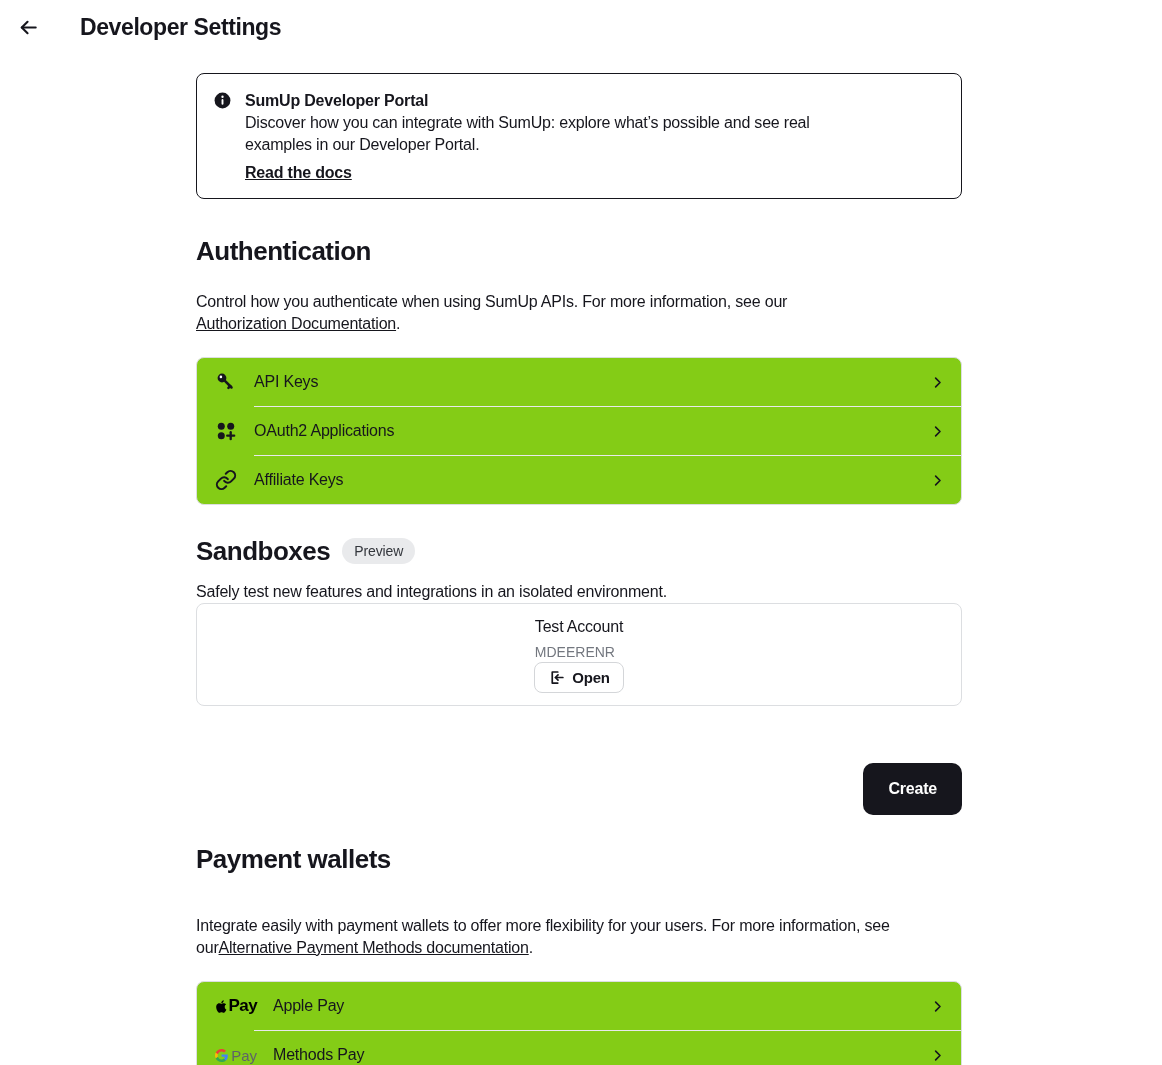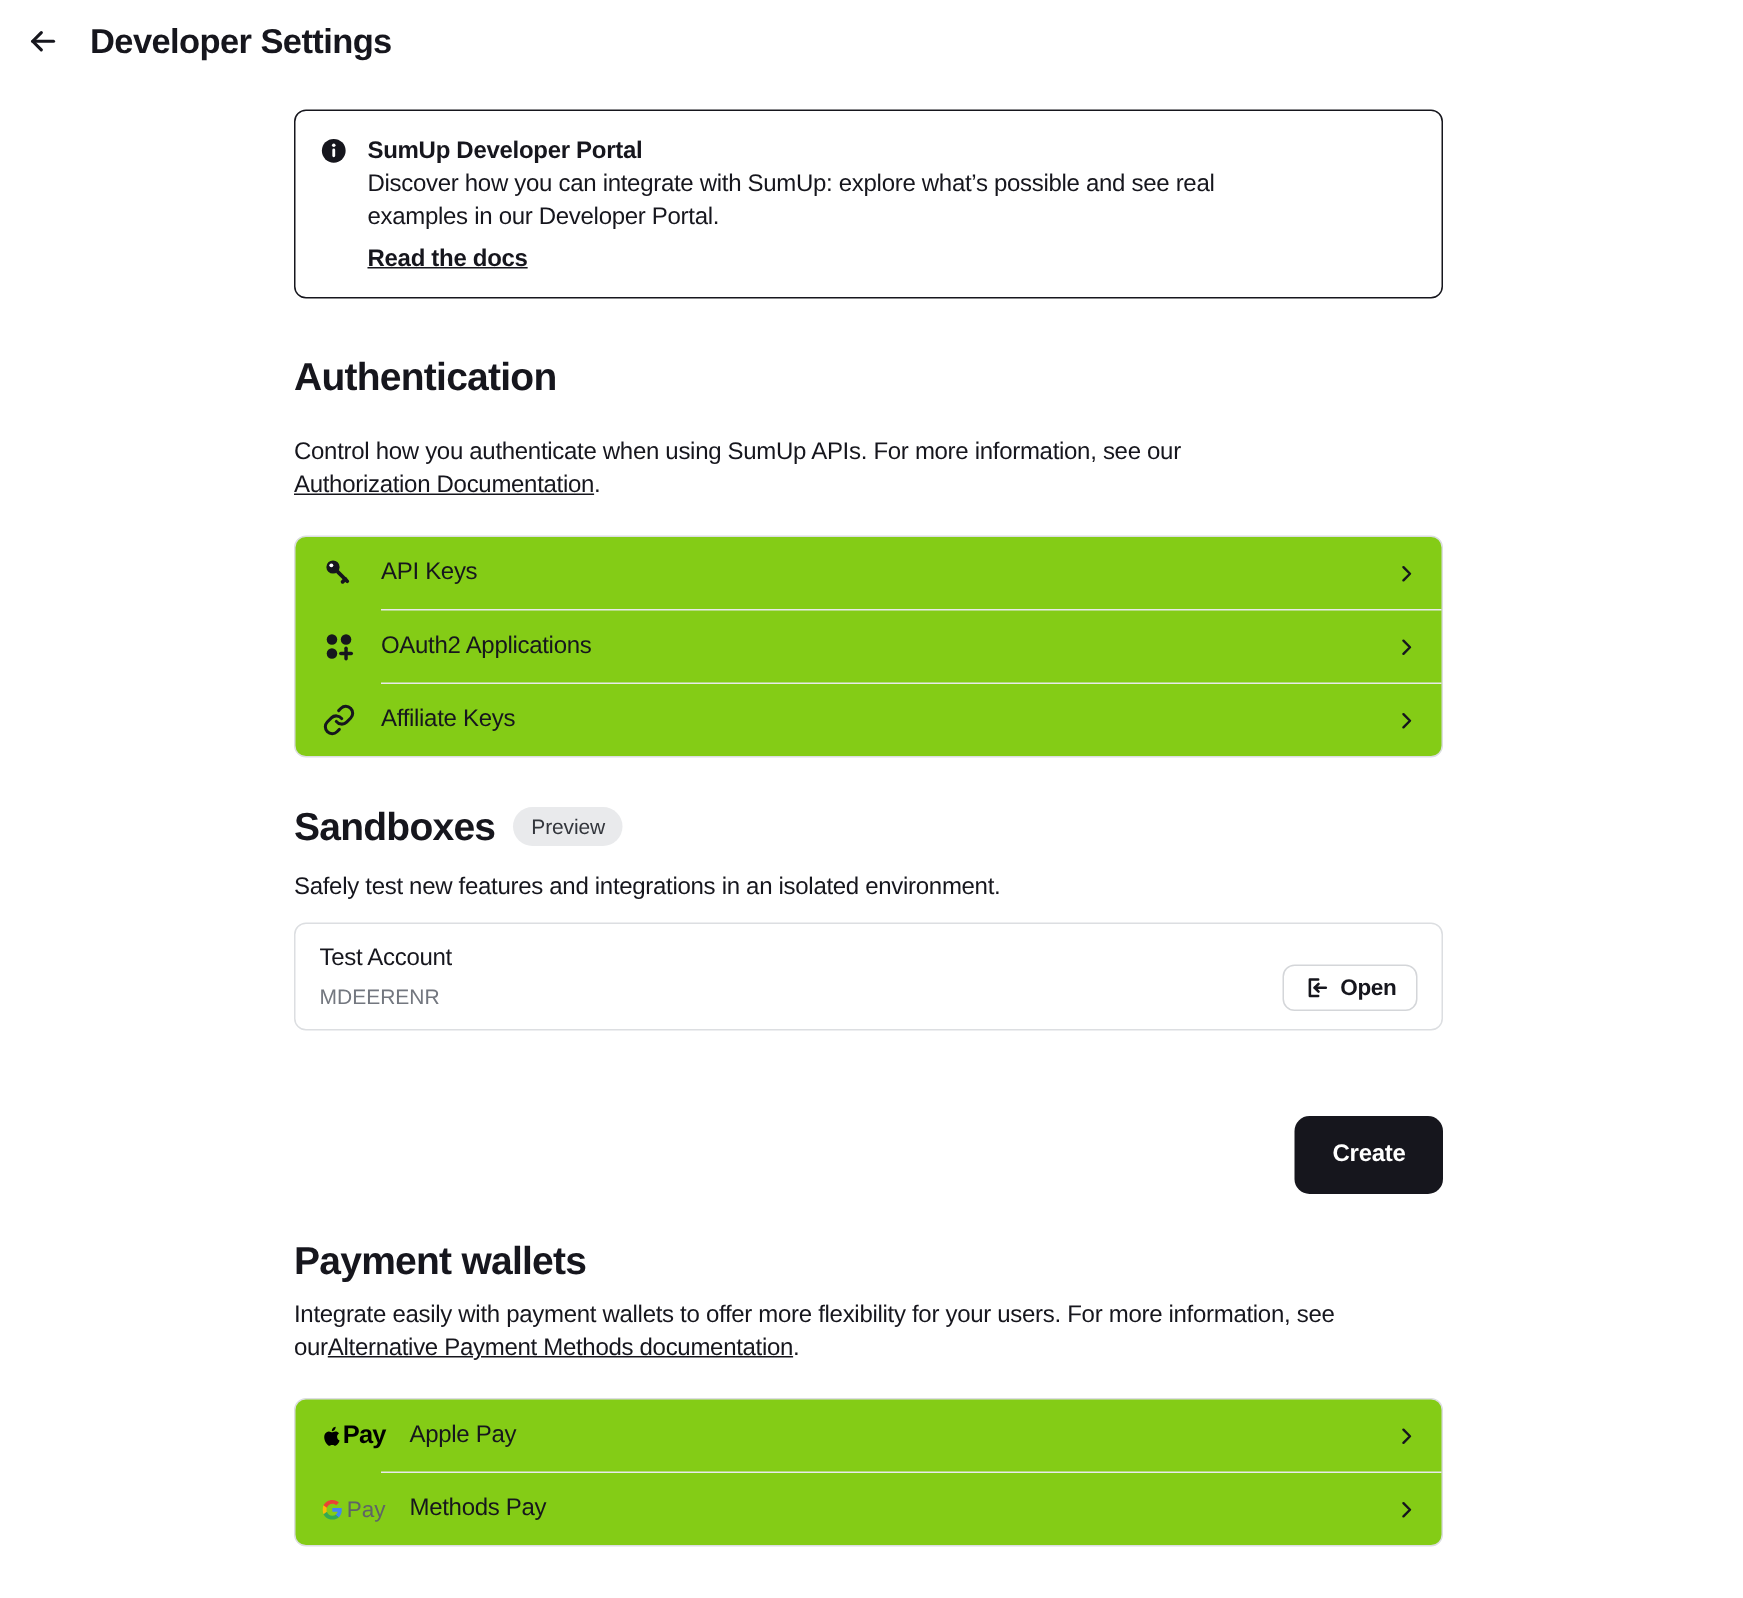--- a/index.html
+++ b/index.html
@@ -1,21 +1,21 @@
 <!DOCTYPE html>
 <html><head>
 <meta charset="utf-8">
 <style>
   * { margin:0; padding:0; box-sizing:border-box; }
   html,body { width:1162px; height:1065px; background:#ffffff; overflow:hidden;
     font-family:"Liberation Sans", sans-serif; color:#16161d; }
   a { color:#16161d; }
 
   
-  .hdr { display:flex; align-items:center; gap:20px; padding:14px 0 0 16px; }
+  .hdr { display:flex; align-items:center; gap:40px; padding:14px 0 0 16px; }
   .back-btn { width:24px; height:24px; border:none; background:none; cursor:pointer;
     display:flex; align-items:center; justify-content:center; color:#16161d; }
   .hdr h1 { font-size:23px; font-weight:700; letter-spacing:-0.4px; }
 
   main { width:766px; margin-left:196px; }
 
   
   .banner { margin-top:32px; border:1px solid #16161d; border-radius:8px;
     padding:16px; display:flex; gap:13px; }
   .banner .i-icon { flex:0 0 auto; margin-top:1px; }
@@ -24,36 +24,36 @@
   .banner a { display:inline-block; margin-top:8px; font-size:16px; font-weight:700;
     letter-spacing:-0.2px; text-decoration:underline; cursor:pointer; }
 
   h2 { font-size:26px; font-weight:700; letter-spacing:-0.5px; line-height:32px; }
   .h-auth { margin-top:36px; }
   .h-sand { margin-top:30px; }
   .h-wall { margin-top:28px; }
   .para { font-size:16px; line-height:22px; letter-spacing:-0.2px; }
   .p-auth { margin-top:24px; max-width:640px; }
   .p-sand { margin-top:14px; }
-  .p-wall { margin-top:10px; max-width:745px; }
+  .p-wall { margin-top:40px; max-width:745px; }
   .para a { text-decoration:underline; cursor:pointer; }
 
   
   .card { margin-top:22px; border:1px solid #dcdee1; border-radius:8px; background:#84cc16; }
   .row { display:flex; align-items:center; height:48px; padding:0 16px 0 18px; cursor:pointer; }
   .row .lead { width:22px; display:flex; align-items:center; justify-content:center;
     margin-right:17px; color:#16161d; flex:0 0 auto; }
   .row .lead-wide { width:42px; justify-content:flex-start; margin-right:16px; }
   .row .lbl { flex:1; font-size:16px; letter-spacing:-0.2px; }
   .row .chev { color:#16161d; display:flex; }
   .divider { border-top:1px solid #e8e9eb; margin-left:57px; }
 
   
-  .acct { margin-top:12px; border:1px solid #dcdee1; border-radius:8px;
-    padding:12px 16px; display:flex; align-items:flex-end; justify-content:space-between; }
+  .acct { border:1px solid #dcdee1; border-radius:8px;
+    padding:12px 16px; display:flex; align-items:center; justify-content:space-between;flex-direction:column; }
   .acct-name { font-size:16px; line-height:22px; letter-spacing:-0.2px; }
   .acct-id { font-size:14px; line-height:20px; color:#73777f; margin-top:4px; }
   .open-btn { display:flex; align-items:center; gap:7px; background:#fff;
     border:1px solid #d4d6d9; border-radius:8px; padding:6px 13px; cursor:pointer;
     font-family:inherit; font-size:15px; font-weight:700; letter-spacing:-0.2px; color:#16161d; }
   .create-wrap { display:flex; justify-content:flex-end; margin-top:12px; }
   .create-btn { background:#16161d; color:#fff; border:none; border-radius:10px;
     padding:0 25px; height:52px; font-family:inherit; font-size:16px; font-weight:700;
     letter-spacing:-0.2px; cursor:pointer;margin-top:45px; }
 

